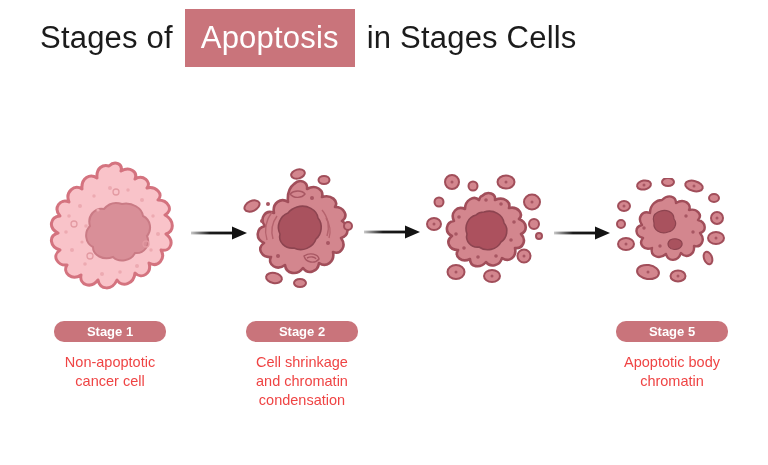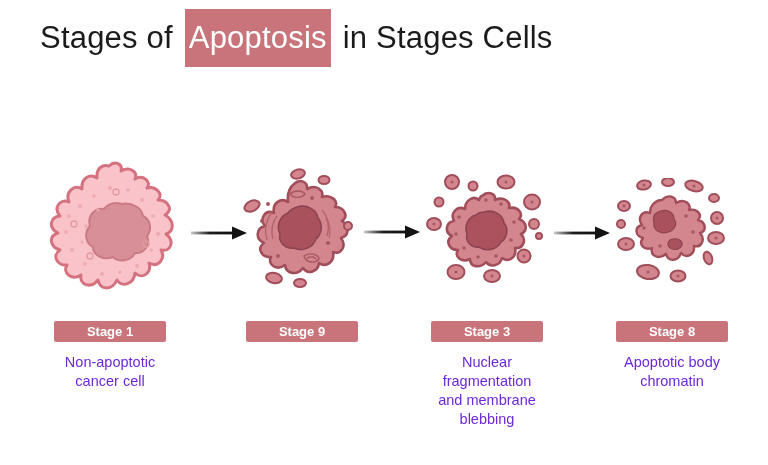--- a/index.html
+++ b/index.html
@@ -8,36 +8,36 @@
     font-family:"Liberation Sans", sans-serif; overflow:hidden;
   }
   
   .title {
     position:absolute; left:40px; top:9px; height:58px; margin:0;
     display:flex; align-items:center; gap:12px;
     font-size:31px; font-weight:400; color:#1b1b1b; letter-spacing:0.2px;
   }
   .title .hl {
     background:#c9747b; color:#ffffff; height:58px;
-    display:flex; align-items:center; padding:0 4px;
+    display:flex; align-items:center; padding:0 16px;
   }
   
   .cell  { position:absolute; }
   .arrow { position:absolute; }
   
   .stage-col { position:absolute; top:321px; width:180px; text-align:center; }
   .col-1 { left:20px; }  .col-2 { left:212px; }
   .col-3 { left:397px; } .col-4 { left:582px; }
   .badge {
     display:inline-block; width:112px; height:21px; line-height:21px;
     background:#c9747b; color:#ffffff; font-size:13px; font-weight:bold;
-    border-radius:2px;
+    border-radius:10px;
   }
   .desc {
-    margin-top:11px; font-size:14.5px; line-height:19px; color:#6d28d9;
+    margin-top:11px; font-size:14.5px; line-height:19px; color:#ef4444;
     white-space:pre-line;
   }
 </style>
 </head>
 <body>
 
 <div class="canvas">
 
   <h1 class="title">
     <span>Stages of</span>
@@ -239,28 +239,24 @@
         <circle cx="10" cy="28" r="1.5"></circle>
     </g>
   </svg>
 
   <div class="stage-col col-1">
     <div class="badge">Stage 1</div>
     <div class="desc">Non-apoptotic
 cancer cell</div>
   </div>
   <div class="stage-col col-2">
-    <div class="badge">Stage 9</div>
-  </div>
-  <div class="stage-col col-3">
-    <div class="badge">Stage 3</div>
-    <div class="desc">Nuclear
-fragmentation
-and membrane
-blebbing</div>
+    <div class="badge">Stage 2</div>
+    <div class="desc">Cell shrinkage
+and chromatin
+condensation</div>
   </div>
   <div class="stage-col col-4">
-    <div class="badge">Stage 8</div>
+    <div class="badge">Stage 5</div>
     <div class="desc">Apoptotic body
 chromatin</div>
   </div>
 
 </div>
 
 </body></html>

